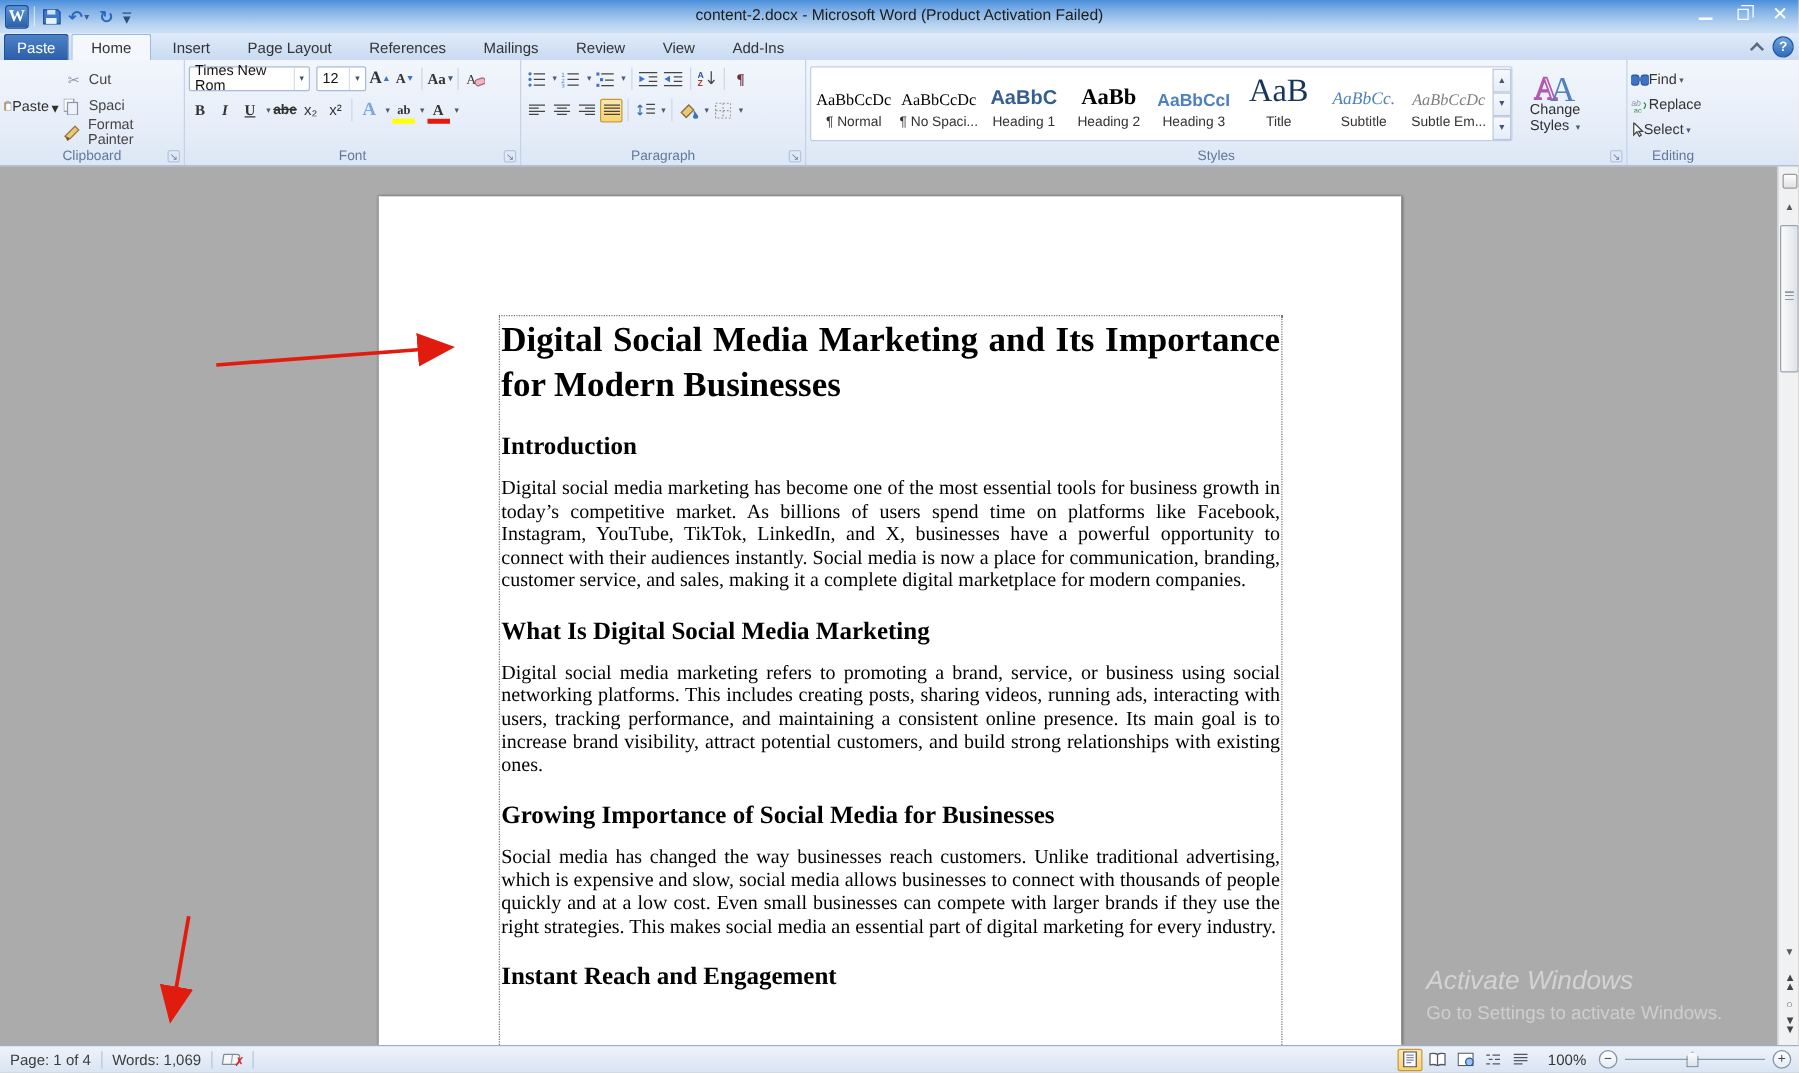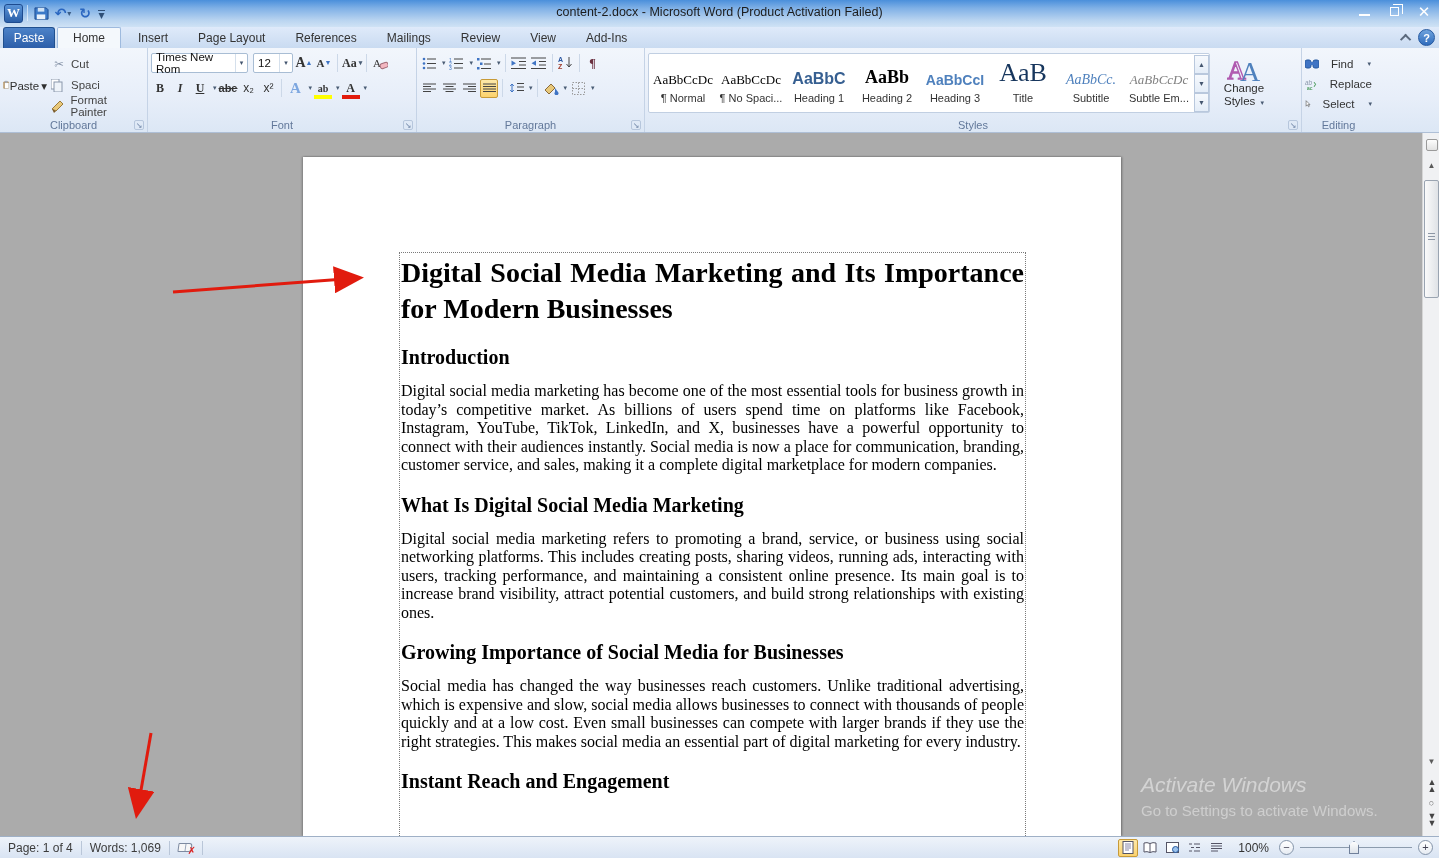--- a/index.html
+++ b/index.html
@@ -106,21 +106,21 @@
   .p-sub { font-size:14px; font-style:italic; color:#4f81bd; }
   .p-subtle { font-size:13px; font-style:italic; color:#7f7f7f; }
   .gal-scroll { width:15px; display:flex; flex-direction:column; margin:1px 0 0 1px; }
   .gal-scroll div { flex:1; border:1px solid #b9c8dd; background:linear-gradient(#f6f9fd,#e4edf8);
     font-size:7px; color:#44566f; display:flex; align-items:center; justify-content:center; }
   .chgsty { width:60px; display:flex; flex-direction:column; align-items:center; padding-top:2px; margin-left:4px; }
   .chgsty .lbl { font-size:11.5px; color:#2f2f2f; line-height:13px; text-align:center; }
 
   
   .g-edit { width:73px; padding-top:6px; }
-  .edit-row { display:flex; align-items:center; gap:12px; height:20px; font-size:11.5px; color:#333; }
+  .edit-row { display:flex; align-items:center; gap:0; height:20px; font-size:11.5px; color:#333; }
 
   
   .docarea { position:relative; height:703px; background:#ababab; overflow:hidden; }
   .page { position:absolute; left:303px; top:24px; width:818px; height:679px; background:#fff;
     box-shadow:1px 0 2px rgba(0,0,0,.35), -1px 0 2px rgba(0,0,0,.25); }
   .textbound { position:absolute; left:96px; top:95px; width:627px; height:600px;
     border:1px dotted #7a7a7a; border-bottom:none; padding:2px 1px 0 1px;
     font-family:"Liberation Serif","DejaVu Serif",serif; }
   .doc-title { font-size:28px; line-height:36px; font-weight:bold; color:#000;
     text-align:justify; font-family:"Liberation Serif",serif; }

